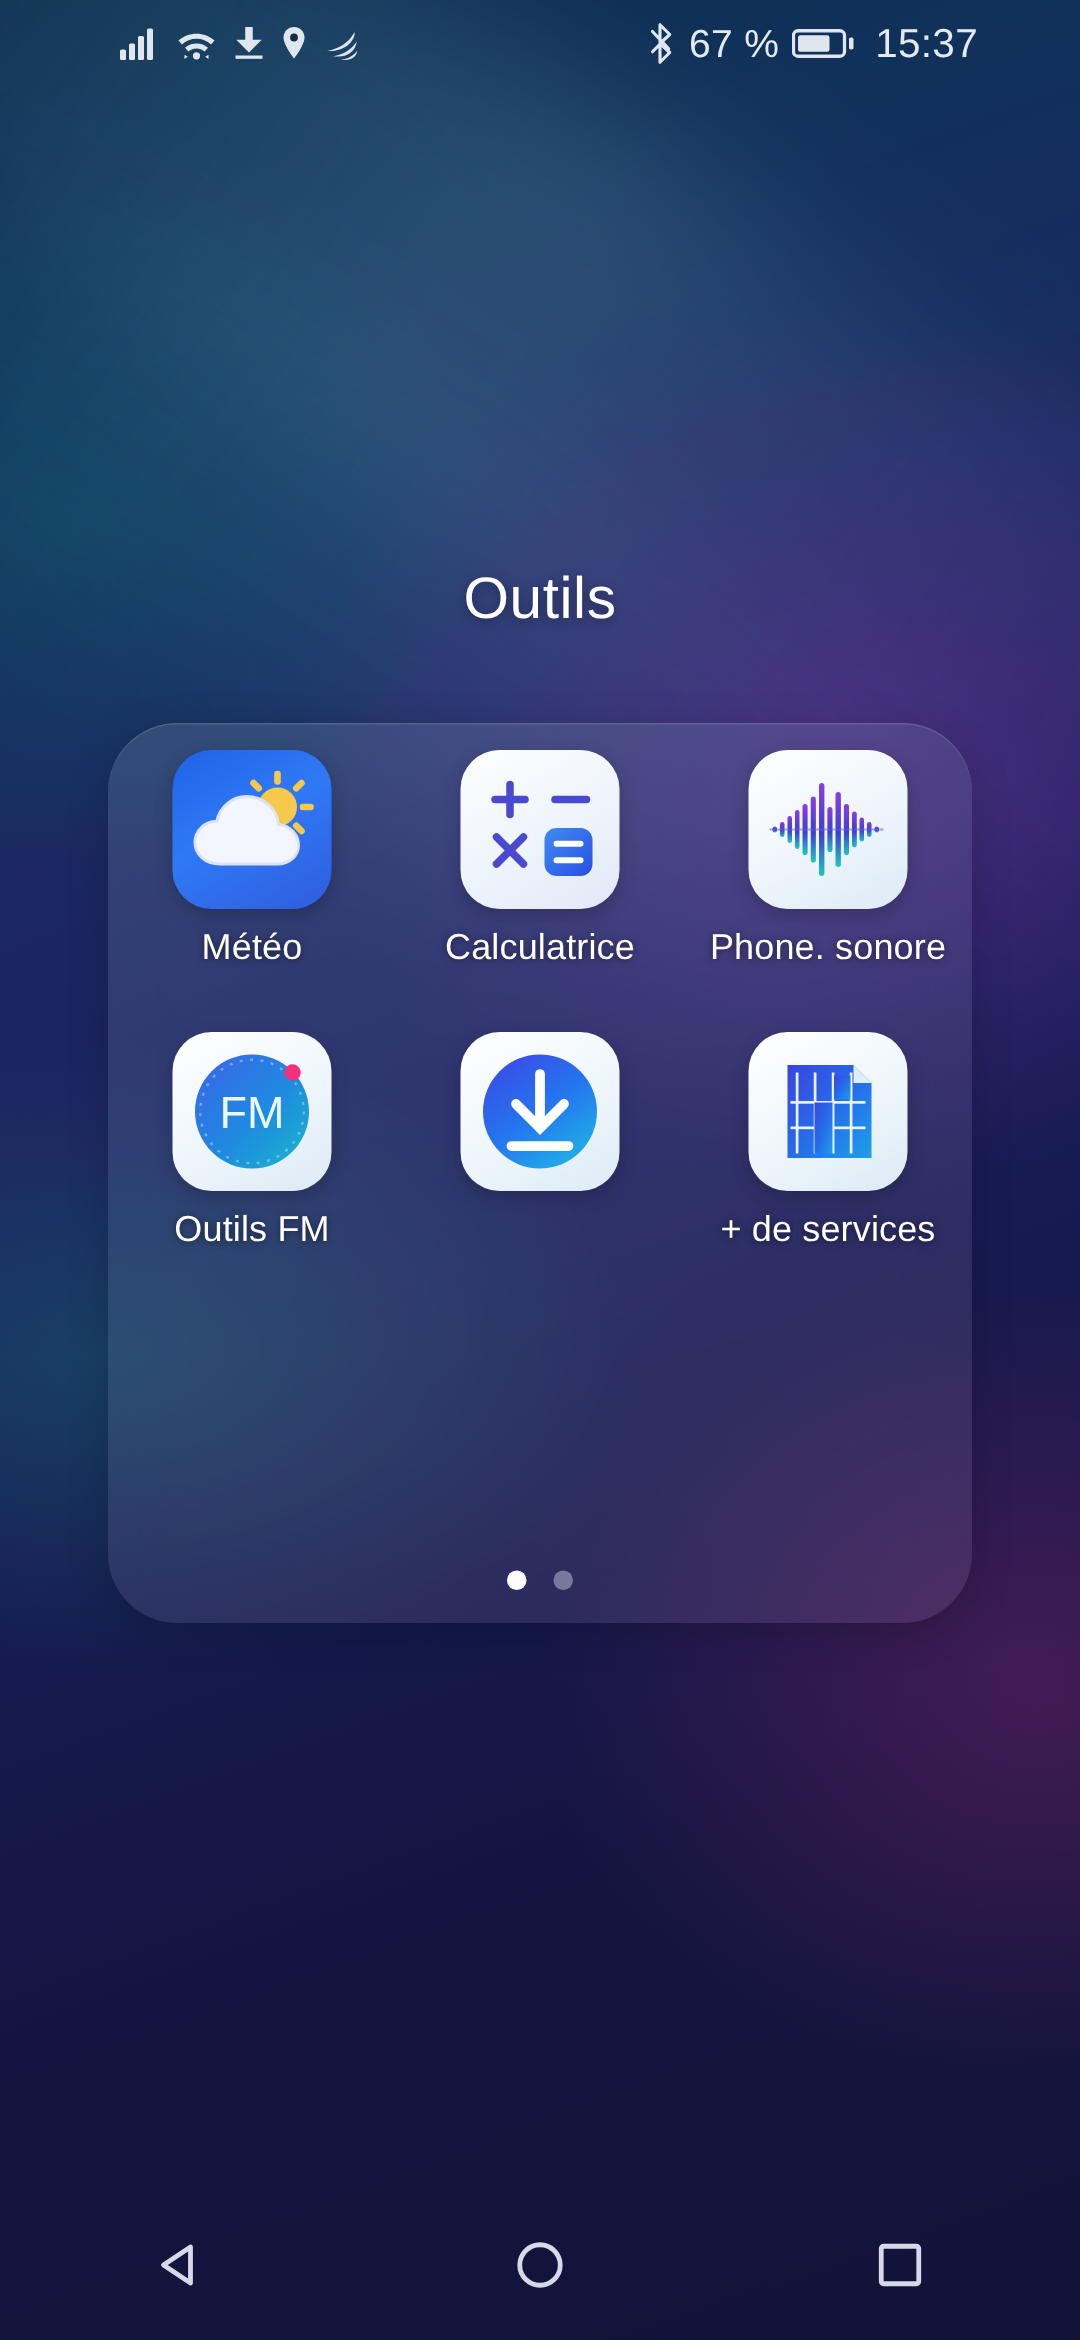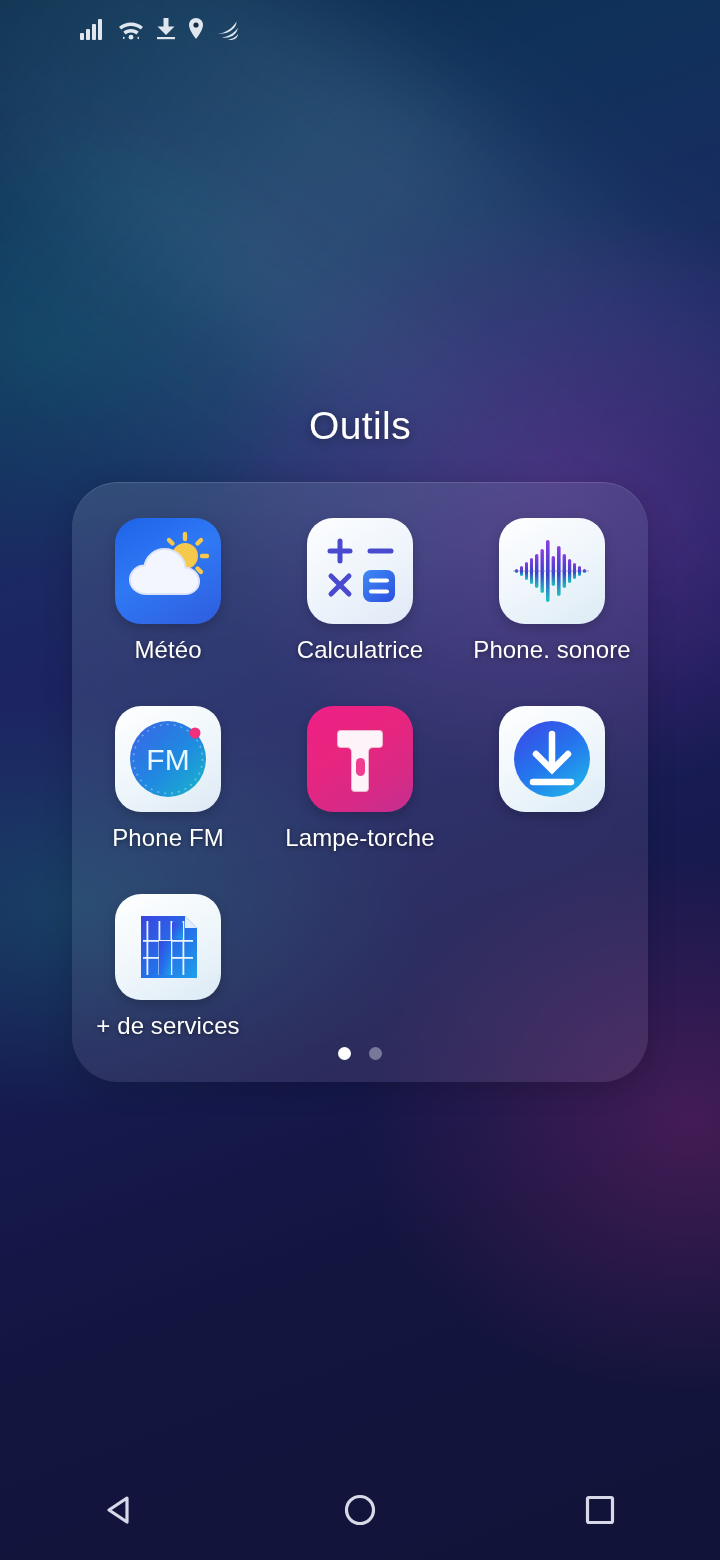--- a/index.html
+++ b/index.html
@@ -46,40 +46,40 @@
     z-index:20;
   }
   .sb-left{ display:flex; align-items:center; gap:11px; margin-left:56px; }
   .sb-right{ display:flex; align-items:center; gap:9px; margin-right:44px; }
   .sb-icon{ display:flex; align-items:center; }
   .sb-text{ font-size:26px; letter-spacing:0.2px; color:#e4eaf1; }
   #sb-time{ font-size:27px; margin-left:4px; }
 
   
   #folder-title{
-    position:absolute; top:404px; left:0; width:720px;
+    position:absolute; top:378px; left:0; width:720px;
     text-align:center;
     font-size:39px; color:#ffffff; letter-spacing:0.4px;
     text-shadow:0 2px 8px rgba(0,0,0,0.35);
     z-index:10;
   }
 
   
   #folder-panel{
     position:absolute; left:72px; top:482px;
     width:576px; height:600px;
     border-radius:46px;
     background:linear-gradient(155deg, rgba(180,210,225,0.17) 0%, rgba(160,190,215,0.14) 35%, rgba(185,160,210,0.14) 70%, rgba(190,160,205,0.15) 100%);
     backdrop-filter:blur(18px);
     box-shadow:0 6px 28px rgba(0,0,0,0.18), inset 0 1px 0 rgba(255,255,255,0.12);
     z-index:10;
     overflow:hidden;
   }
   #app-grid{
-    position:absolute; top:26px; left:0; width:576px;
+    position:absolute; top:8px; left:0; width:576px;
     display:grid;
     grid-template-columns:repeat(3,1fr);
     grid-auto-rows:188px;
     row-gap:0; column-gap:0;
   }
   .app-cell{
     display:flex; flex-direction:column; align-items:center; justify-content:flex-start;
     padding-top:10px;
   }
   .app-icon{
@@ -157,20 +157,36 @@
       </span>
       <span class="sb-icon">
         <svg width="26" height="24" viewBox="0 0 26 24">
           <path d="M2 17c6-1 12-4 16-9 1.6-2 2.4-3.6 2.4-3.6S21 8 17.5 11.6C13.6 15.6 8 17.2 2 17z" fill="#dfe6ee"></path>
           <path d="M6 20.5c5-0.6 10-3 13.5-6.8 1.4-1.5 2.3-3 2.3-3s-0.1 3.4-3 6.4C15.5 20.3 11 21.2 6 20.5z" fill="#dfe6ee"></path>
           <path d="M11.5 22.8c3.4-0.4 6.8-1.8 9.1-4.1 1-1 1.6-2 1.6-2s0 2.3-2 4.2c-2.2 2-5.3 2.3-8.7 1.9z" fill="#dfe6ee"></path>
         </svg>
       </span>
     </div>
 
+    <div class="sb-right">
+      <span class="sb-icon">
+        <svg width="18" height="28" viewBox="0 0 18 28">
+          <path d="M8 1.5 L14.5 8 L8 14 L8 1.5 M8 14 L14.5 20 L8 26.5 L8 14 M3 6 L13.8 17.5 M3 19.5 L13.8 8.5" stroke="#dfe6ee" stroke-width="2.1" fill="none" stroke-linejoin="round" stroke-linecap="round"></path>
+        </svg>
+      </span>
+      <span class="sb-text">67 %</span>
+      <span class="sb-icon">
+        <svg width="42" height="24" viewBox="0 0 42 24">
+          <rect x="1" y="3.5" width="34" height="17" rx="3" ry="3" fill="none" stroke="#dfe6ee" stroke-width="2.2"></rect>
+          <rect x="4" y="6.5" width="21" height="11" rx="1.5" fill="#dfe6ee"></rect>
+          <rect x="38" y="8" width="3" height="8" rx="1.2" fill="#dfe6ee"></rect>
+        </svg>
+      </span>
+      <span id="sb-time" class="sb-text">15:37</span>
+    </div>
   </div>
 
   <div id="folder-title">Outils</div>
 
   <div id="folder-panel">
     <div id="app-grid">
 
       <div class="app-cell">
         <div class="app-icon" style="background:linear-gradient(150deg,#1f63e8 0%,#2f79f5 45%,#2f5ddf 100%);">
           <svg class="full" viewBox="0 0 106 106">
@@ -257,32 +273,23 @@
                 <stop offset="55%" stop-color="#1f8ae0"></stop>
                 <stop offset="100%" stop-color="#19b8c9"></stop>
               </linearGradient>
             </defs>
             <circle cx="53" cy="53" r="38" fill="url(#fmg)"></circle>
             <circle cx="53" cy="53" r="34.5" fill="none" stroke="rgba(255,255,255,0.35)" stroke-width="1.6" stroke-dasharray="2 5"></circle>
             <circle cx="80" cy="27" r="5.5" fill="#f0307c"></circle>
             <text x="53" y="64" font-family="Liberation Sans, sans-serif" font-size="30" font-weight="400" fill="#eaf9ff" text-anchor="middle">FM</text>
           </svg>
         </div>
-        <div class="app-label">Phone FM</div>
-      </div>
-
-      <div class="app-cell">
-        <div class="app-icon" style="background:linear-gradient(150deg,#ef1f86 0%,#e8257f 40%,#d62a86 75%,#c32f93 100%);">
-          <svg class="full" viewBox="0 0 106 106">
-            <path d="M34 24 h38 a4 4 0 0 1 4 4 v10 a4 4 0 0 1 -4 4 h-6 a4 4 0 0 0 -4 4 v36 a4 4 0 0 1 -4 4 h-10 a4 4 0 0 1 -4 -4 v-36 a4 4 0 0 0 -4 -4 h-6 a4 4 0 0 1 -4 -4 v-10 a4 4 0 0 1 4 -4 z" fill="#fdf3f8" stroke="rgba(220,40,120,0.3)" stroke-width="2"></path>
-            <rect x="49" y="52" width="9" height="18" rx="4.5" fill="#ef3e8f"></rect>
-          </svg>
-        </div>
-        <div class="app-label">Lampe-torche</div>
-      </div>
+        <div class="app-label">Outils FM</div>
+      </div>
+
 
 
 
       <div class="app-cell">
         <div class="app-icon" style="background:linear-gradient(150deg,#ffffff 0%,#eef6fb 55%,#dcebf6 100%);">
           <svg class="full" viewBox="0 0 106 106">
             <defs>
               <linearGradient id="dlg" x1="0.15" y1="0" x2="0.85" y2="1">
                 <stop offset="0%" stop-color="#3a4ae6"></stop>
                 <stop offset="50%" stop-color="#2476ee"></stop>

